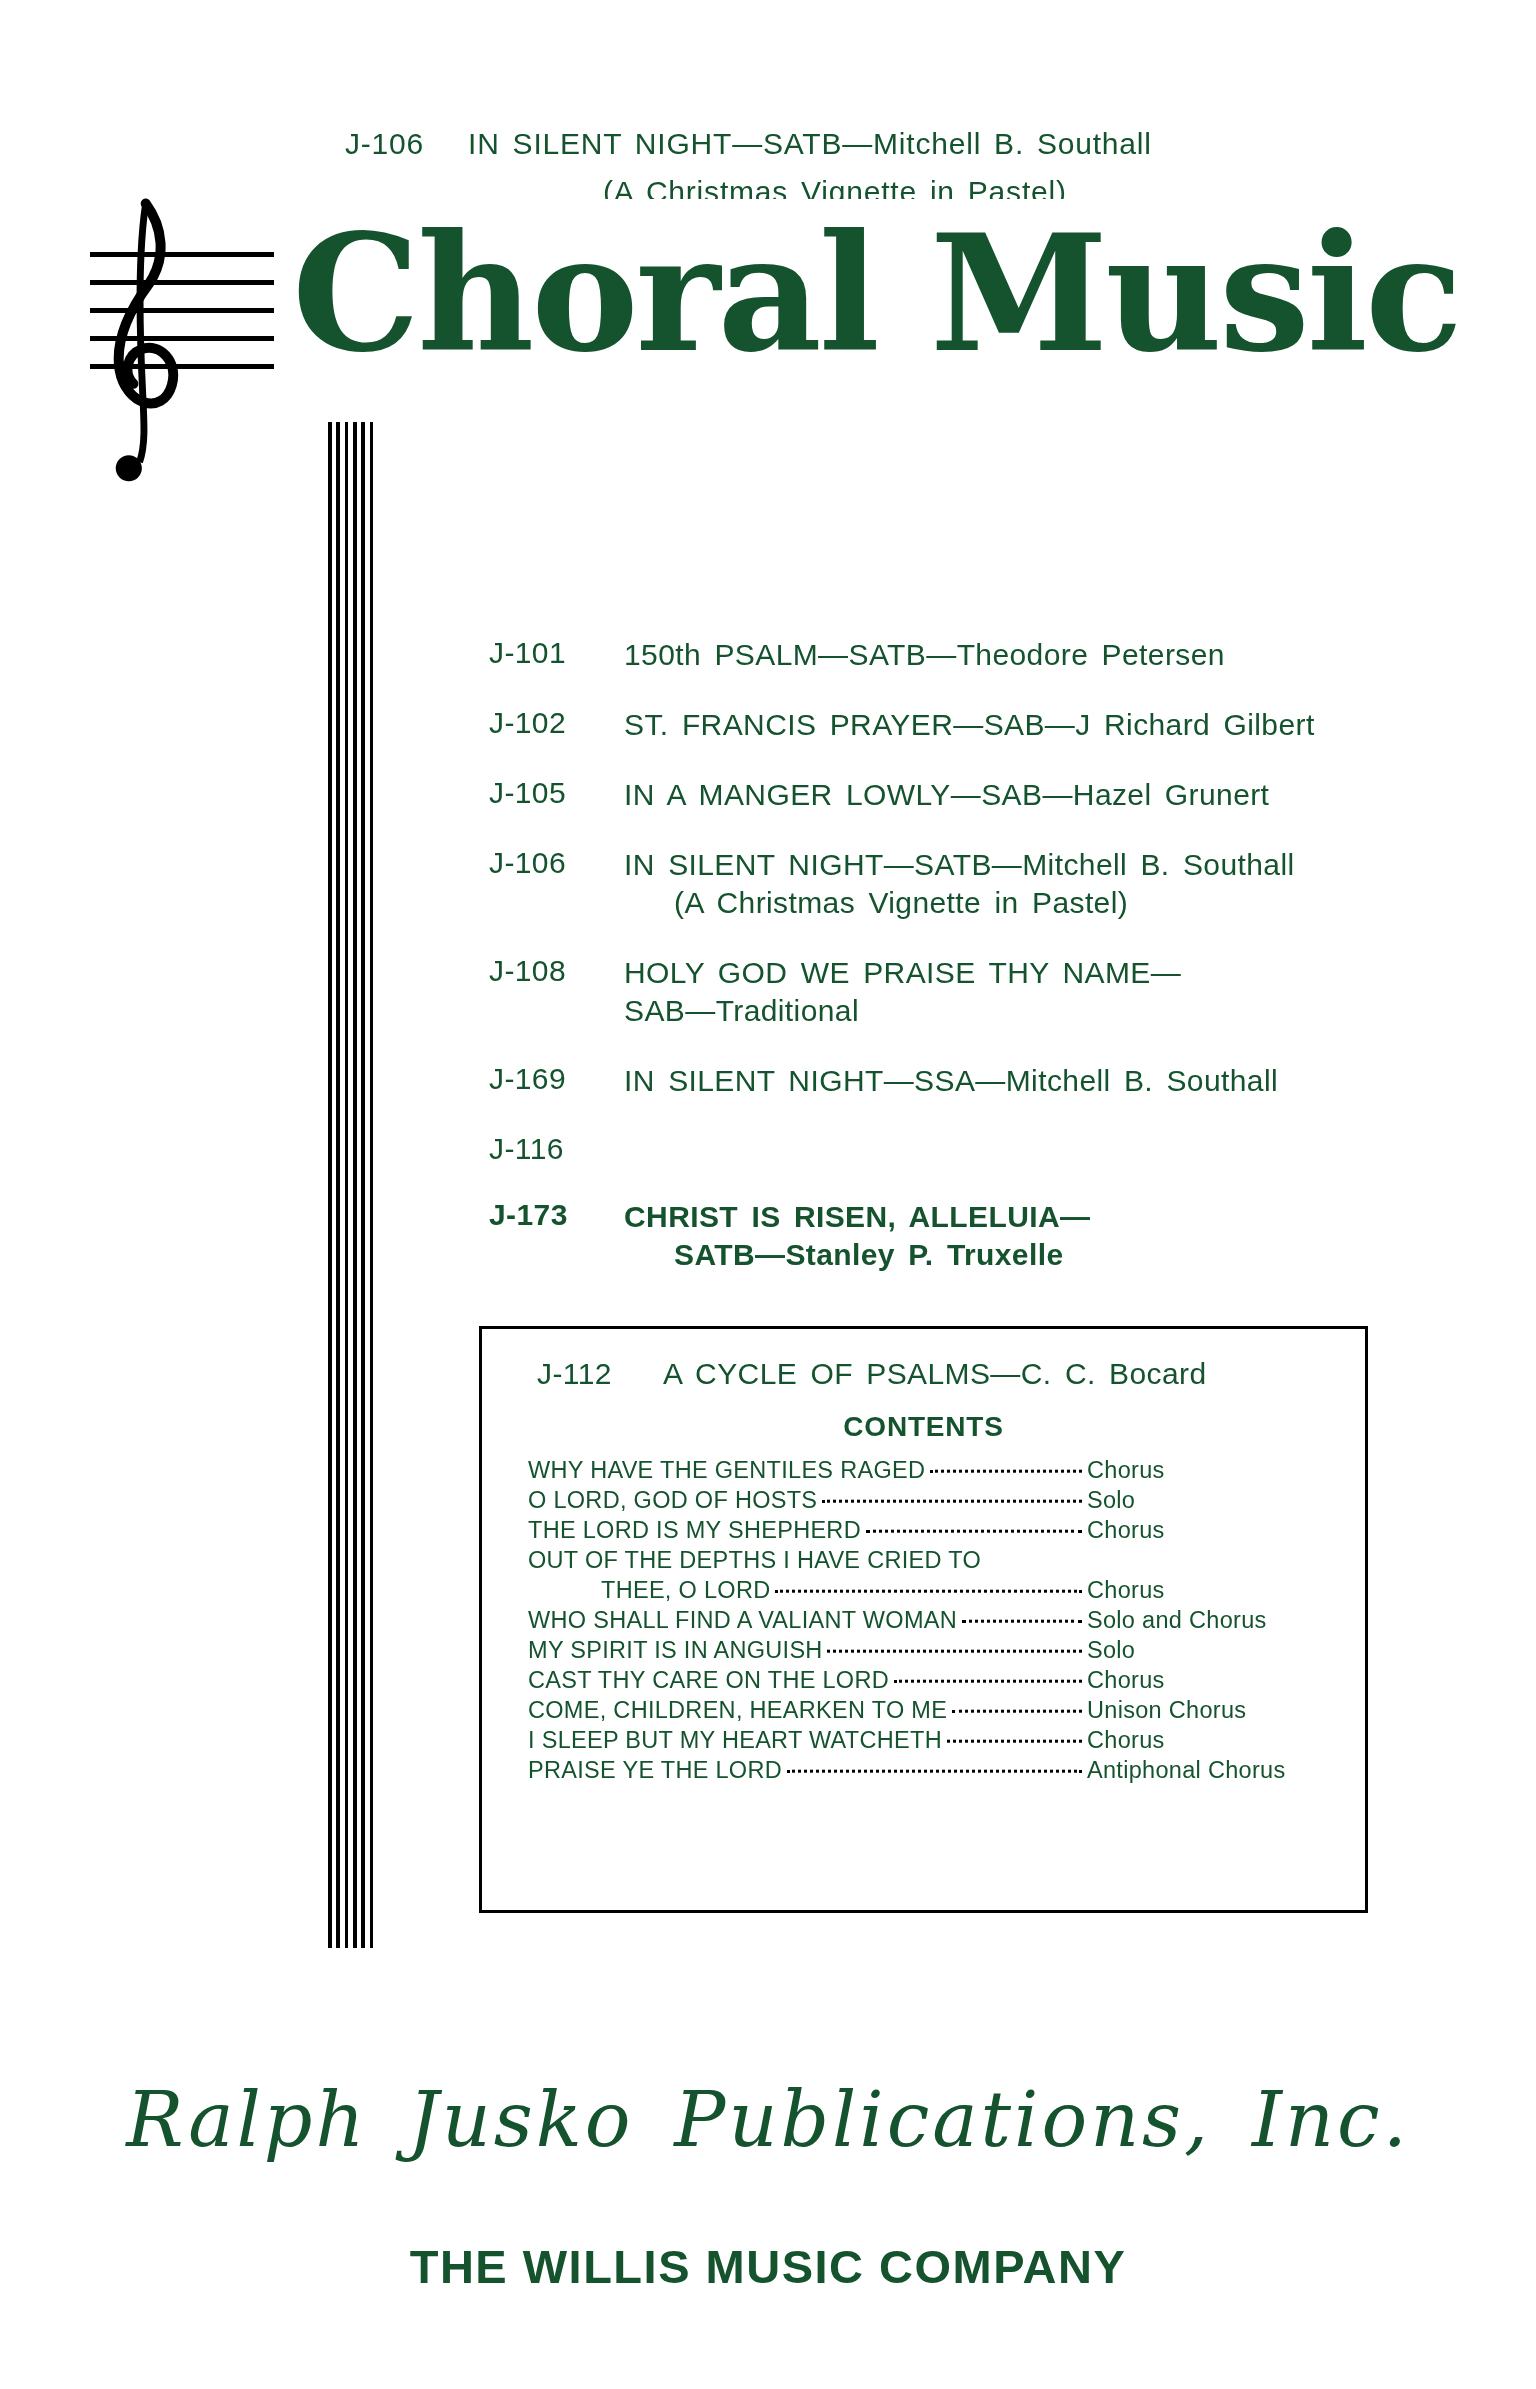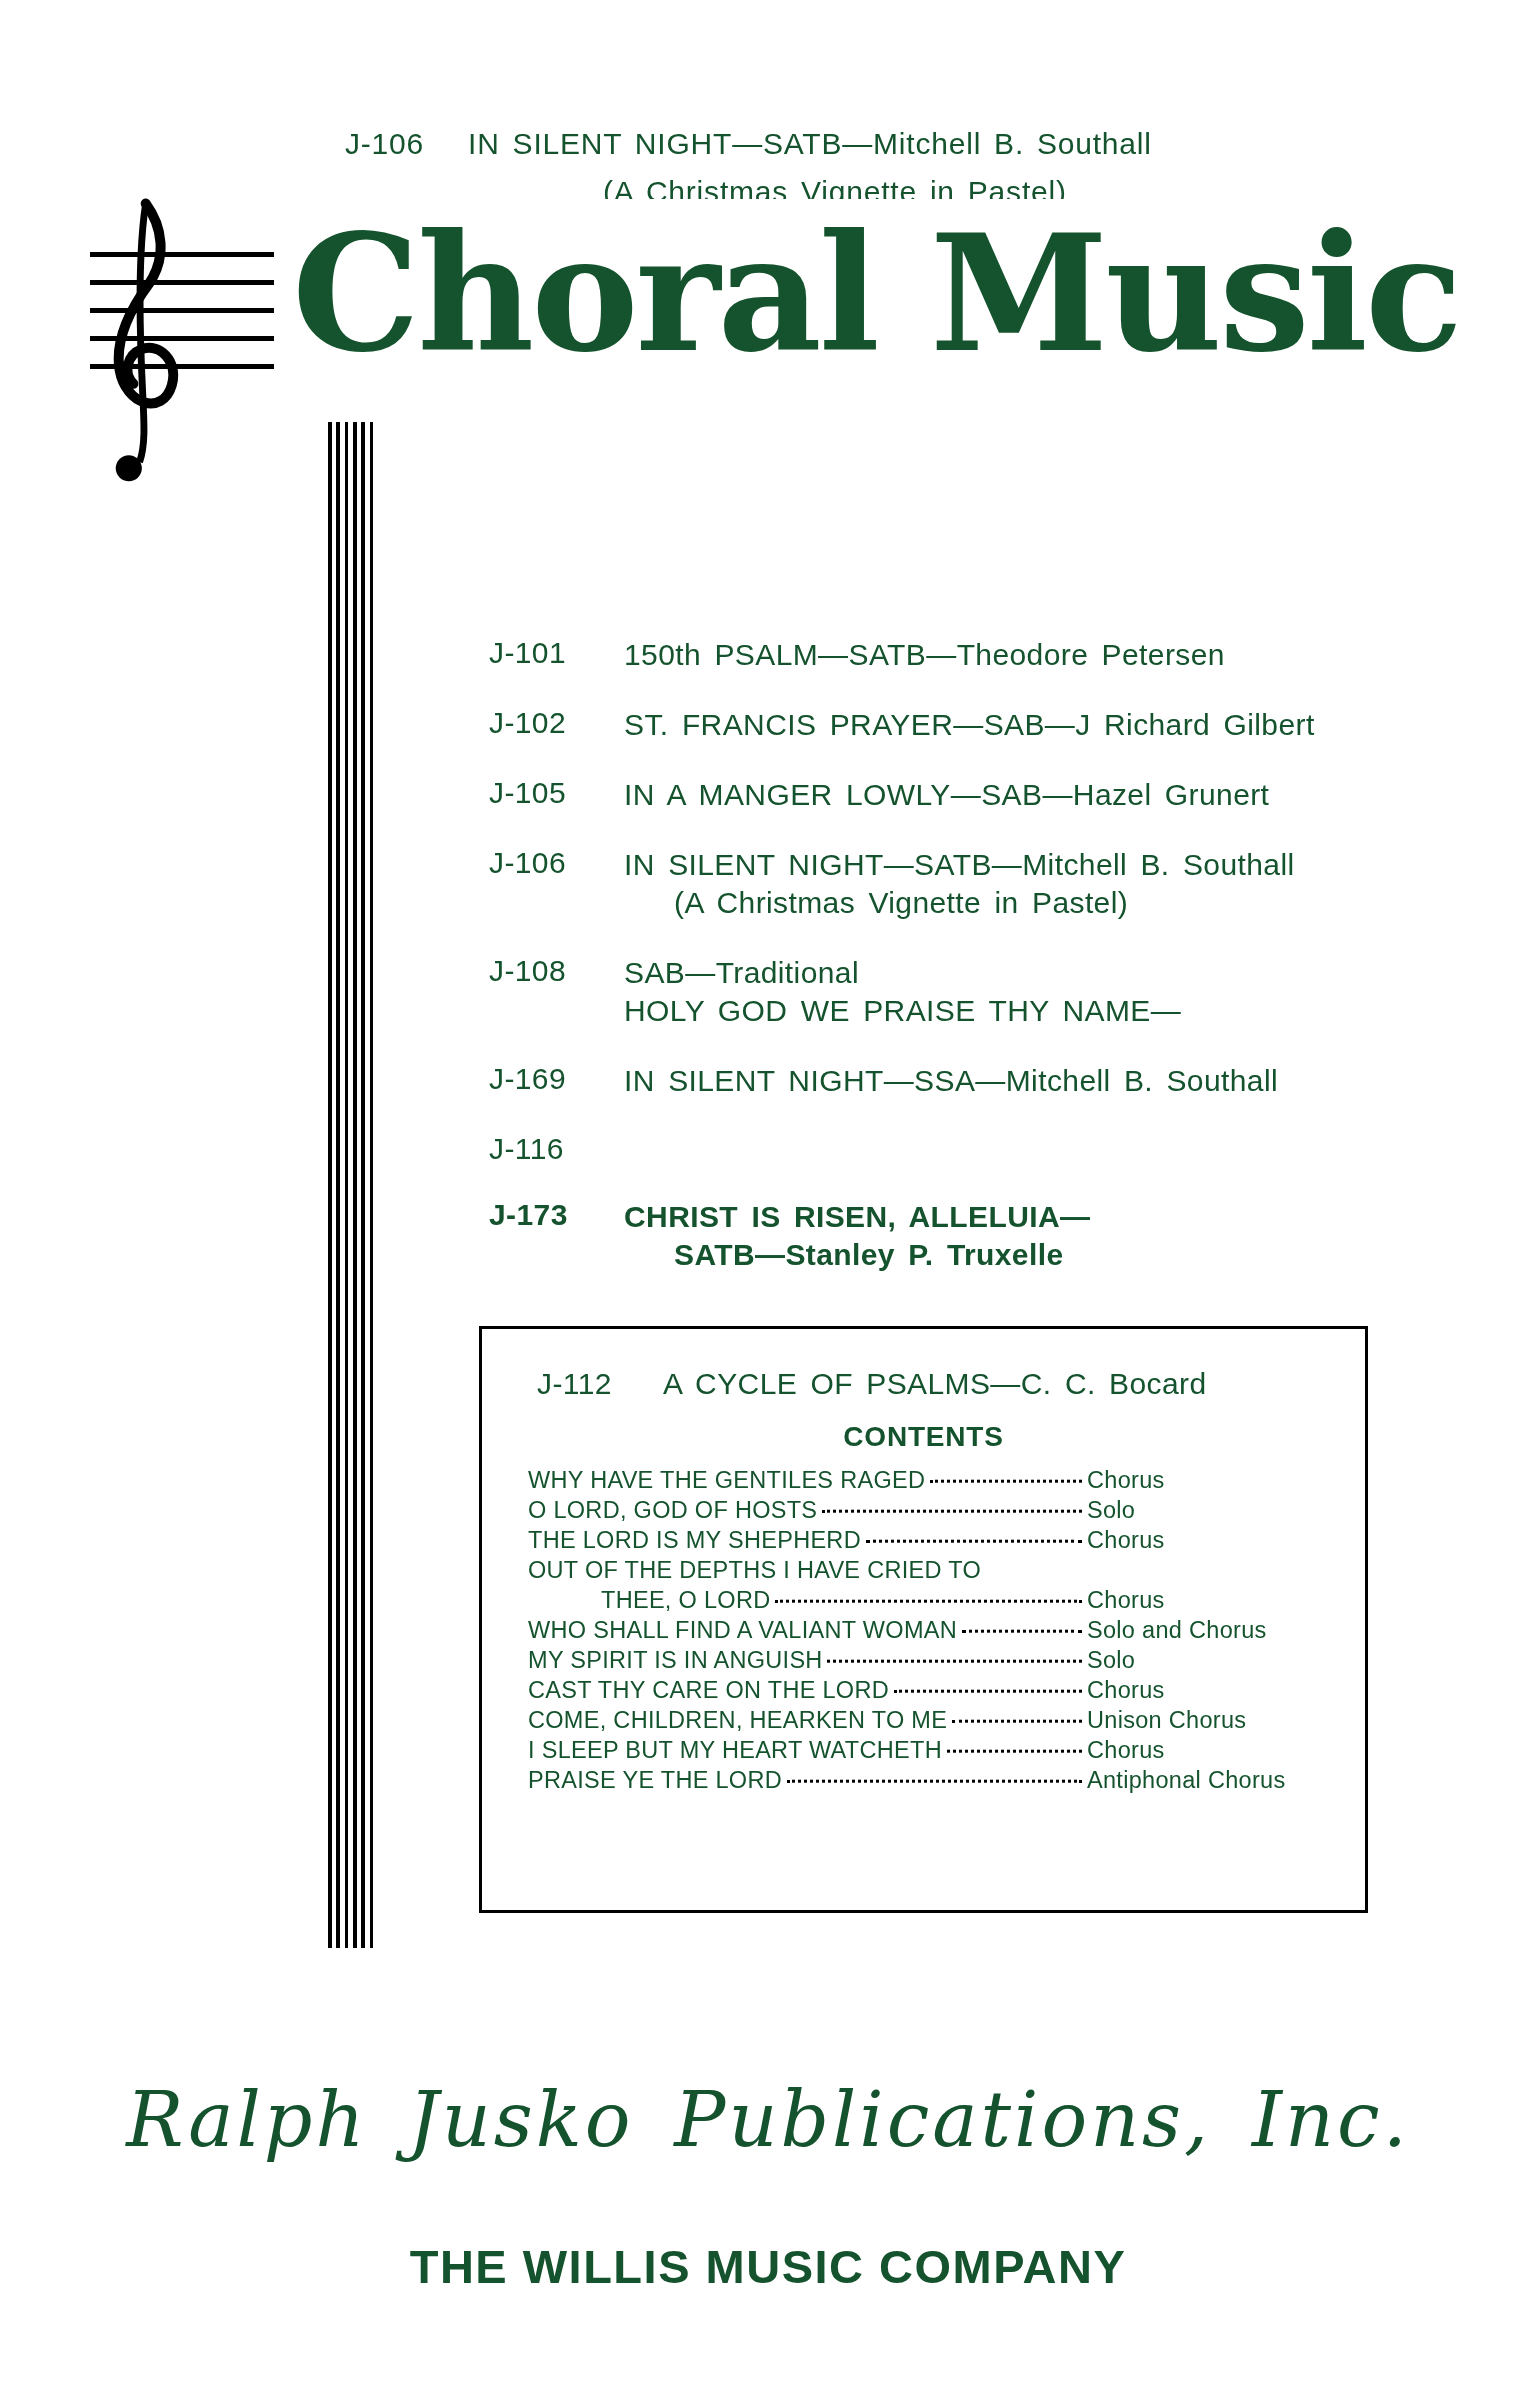--- a/index.html
+++ b/index.html
@@ -45,21 +45,21 @@
   .cat-no{width:93px;flex:none;margin-right:42px;}
   .cat-lines{flex:1;}
   .cat-line{line-height:38px;}
   .cat-line.ind1{margin-left:50px;}
 
   
   .psalms-box{
     position:absolute;left:479px;top:1326px;width:889px;height:587px;
     border:3.8px solid #000;box-sizing:border-box;background:#fff;
   }
-  .box-title{display:flex;margin:38px 0 0 55px;font-size:30px;letter-spacing:0.4px;word-spacing:4.6px;}
+  .box-title{display:flex;margin:28px 0 0 55px;font-size:30px;letter-spacing:0.4px;word-spacing:4.6px;}
   .box-no{width:91px;flex:none;margin-right:35px;}
   .box-desc{margin:16.7px 46px 0 203px;font-size:29px;line-height:38px;word-spacing:3.8px;}
   .contents-title{text-align:center;font-weight:bold;font-size:28px;margin-top:20px;letter-spacing:0.8px;}
   .contents{margin:12px 50px 16px 46px;font-size:23.5px;letter-spacing:0.3px;}
   .citem{display:flex;align-items:baseline;line-height:30px;}
   .ctext{white-space:nowrap;}
   .ctext.ind1{padding-left:73px;}
   .leader{flex:1;border-bottom:3px dotted #000;margin:0 4.6px;transform:translateY(-5.3px);min-width:15px;}
   .voice{width:228px;flex:none;white-space:nowrap;}
   .citem.noVoice .ctext{flex:1;}
@@ -123,22 +123,22 @@
       <div class="cat-row">
         <span class="cat-no">J-106</span>
         <div class="cat-lines">
           <div class="cat-line">IN SILENT NIGHT—SATB—Mitchell B. Southall</div>
           <div class="cat-line ind1">(A Christmas Vignette in Pastel)</div>
         </div>
       </div>
       <div class="cat-row">
         <span class="cat-no">J-108</span>
         <div class="cat-lines">
+          <div class="cat-line">HOLY GOD WE PRAISE THY NAME—</div>
           <div class="cat-line">SAB—Traditional</div>
-          <div class="cat-line">HOLY GOD WE PRAISE THY NAME—</div>
         </div>
       </div>
       <div class="cat-row">
         <span class="cat-no">J-169</span>
         <div class="cat-lines">
           <div class="cat-line">IN SILENT NIGHT—SSA—Mitchell B. Southall</div>
         </div>
       </div>
       <div class="cat-row">
         <span class="cat-no">J-116</span>

